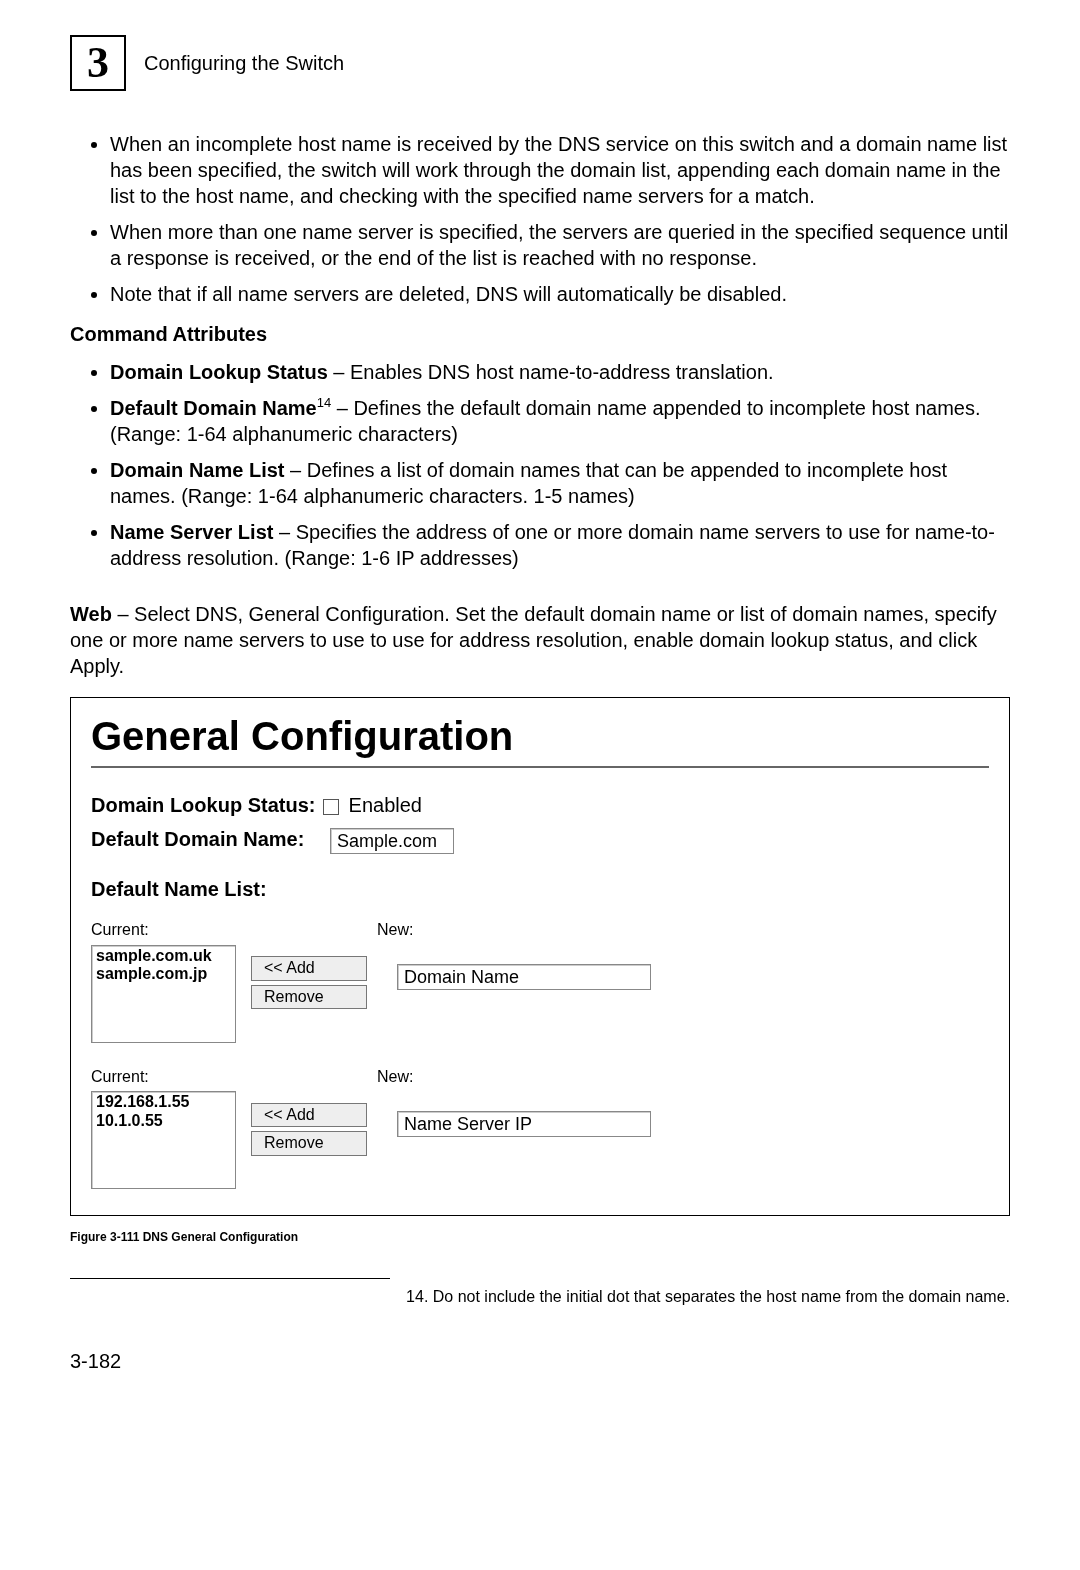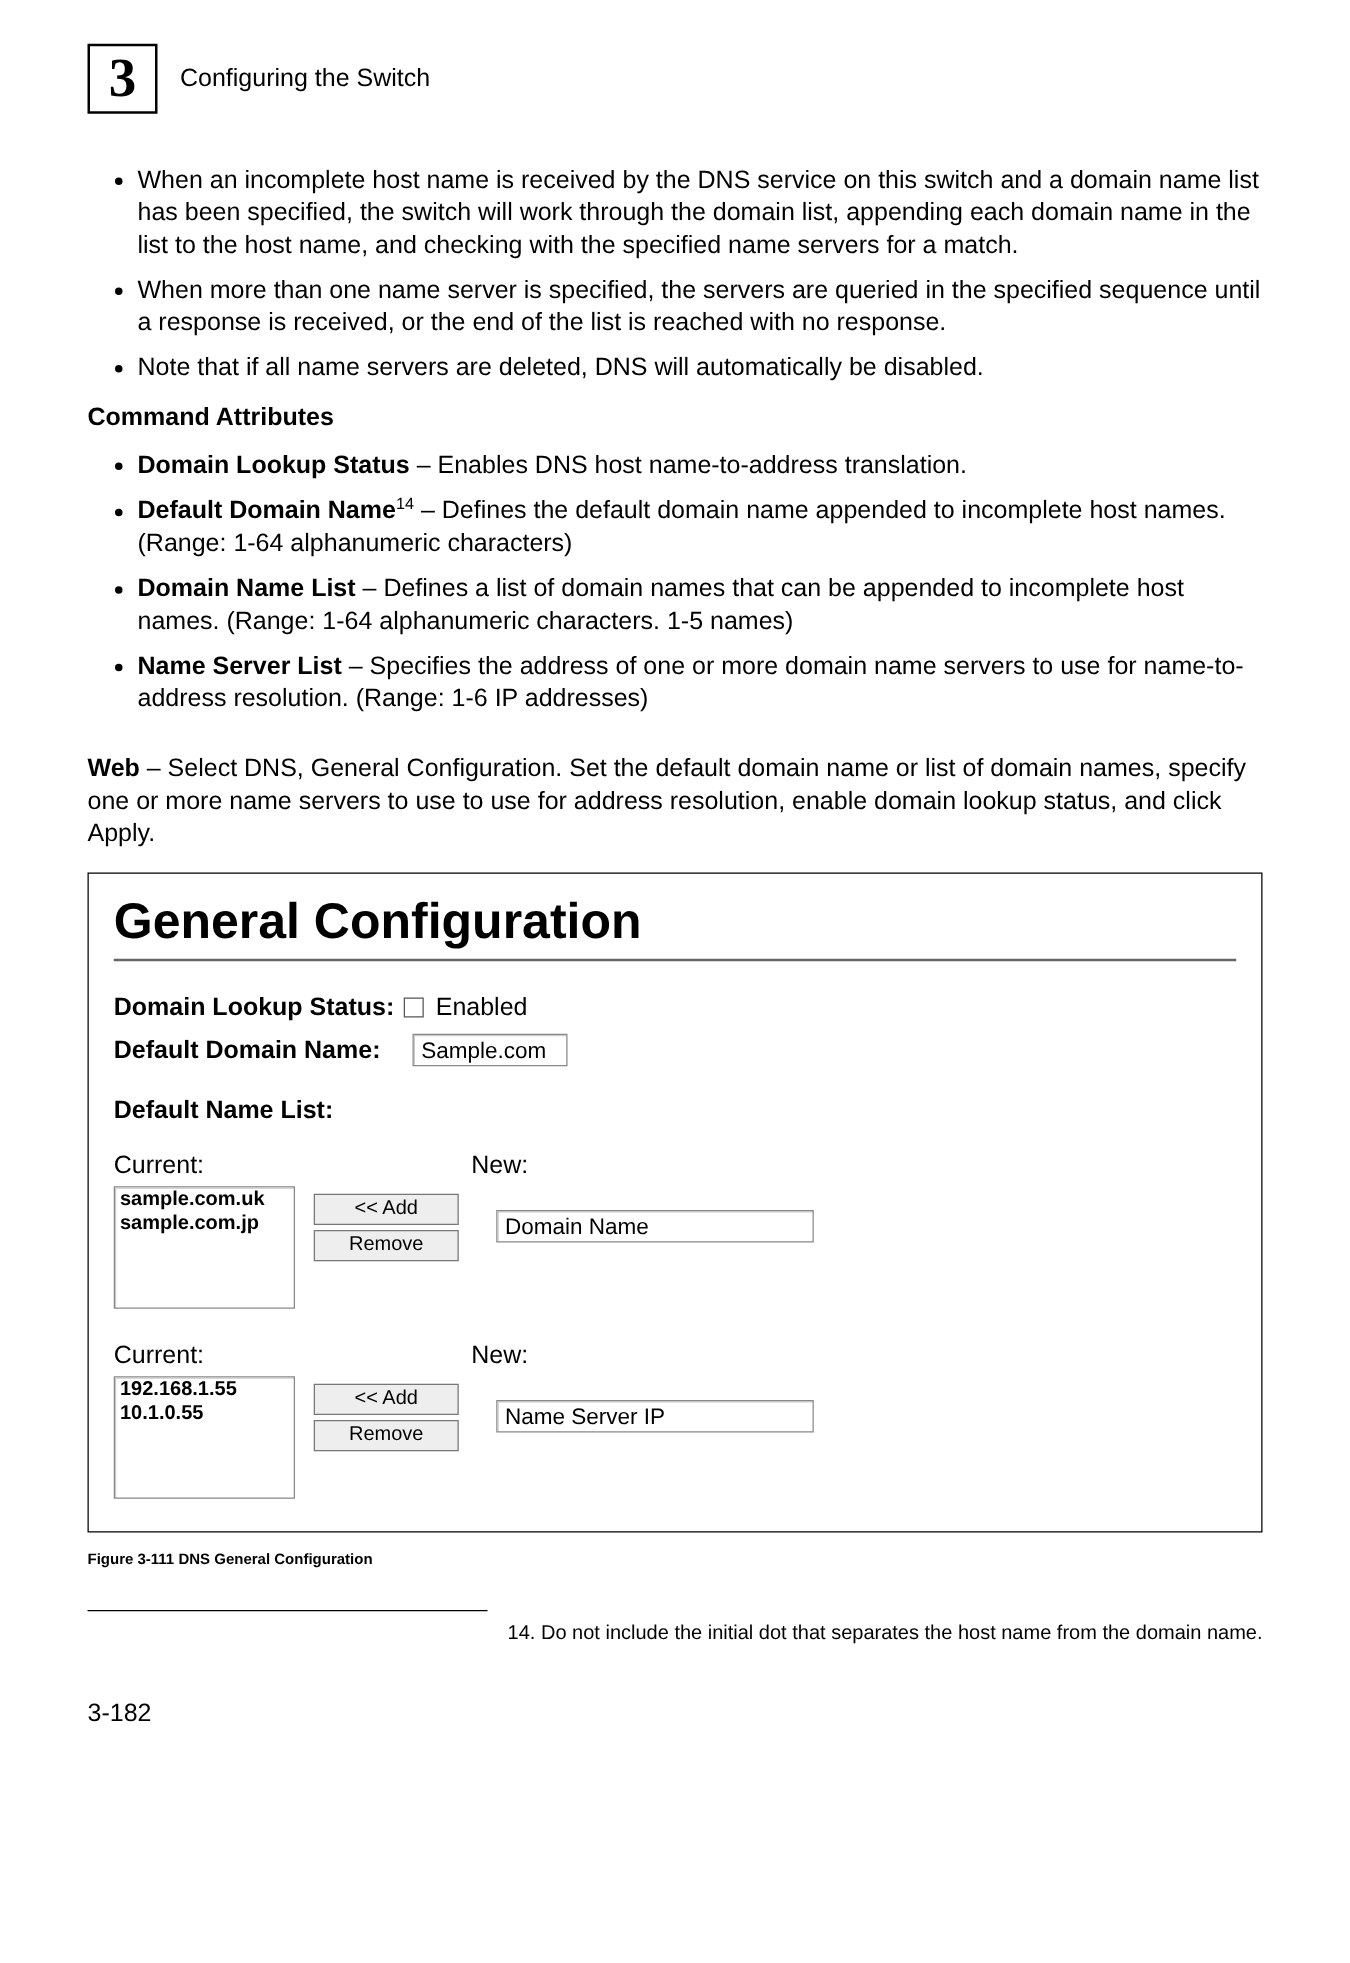--- a/index.html
+++ b/index.html
@@ -111,25 +111,24 @@
     background:#fff;
     overflow:hidden;
     font-weight:bold;
   }
   .btn {
     border: 1px solid #777;
     background: #eee;
     font-size: 16px;
     padding: 1px 12px;
     width: 90px;
-    text-align:center;
     cursor: pointer;
     font-family: Arial, sans-serif;
   }
-  .small-label { font-size: 20px; margin-bottom: 4px; }
+  .small-label { font-size: 16px; margin-bottom: 4px; }
   .figure-caption {
     text-align: left;
     font-weight: bold;
     font-size: 12px;
     margin: 14px 0 32px 0;
   }
   .footnote-rule {
     border-top: 1.5px solid #000;
     width: 320px;
     margin: 0 0 8px 0;

